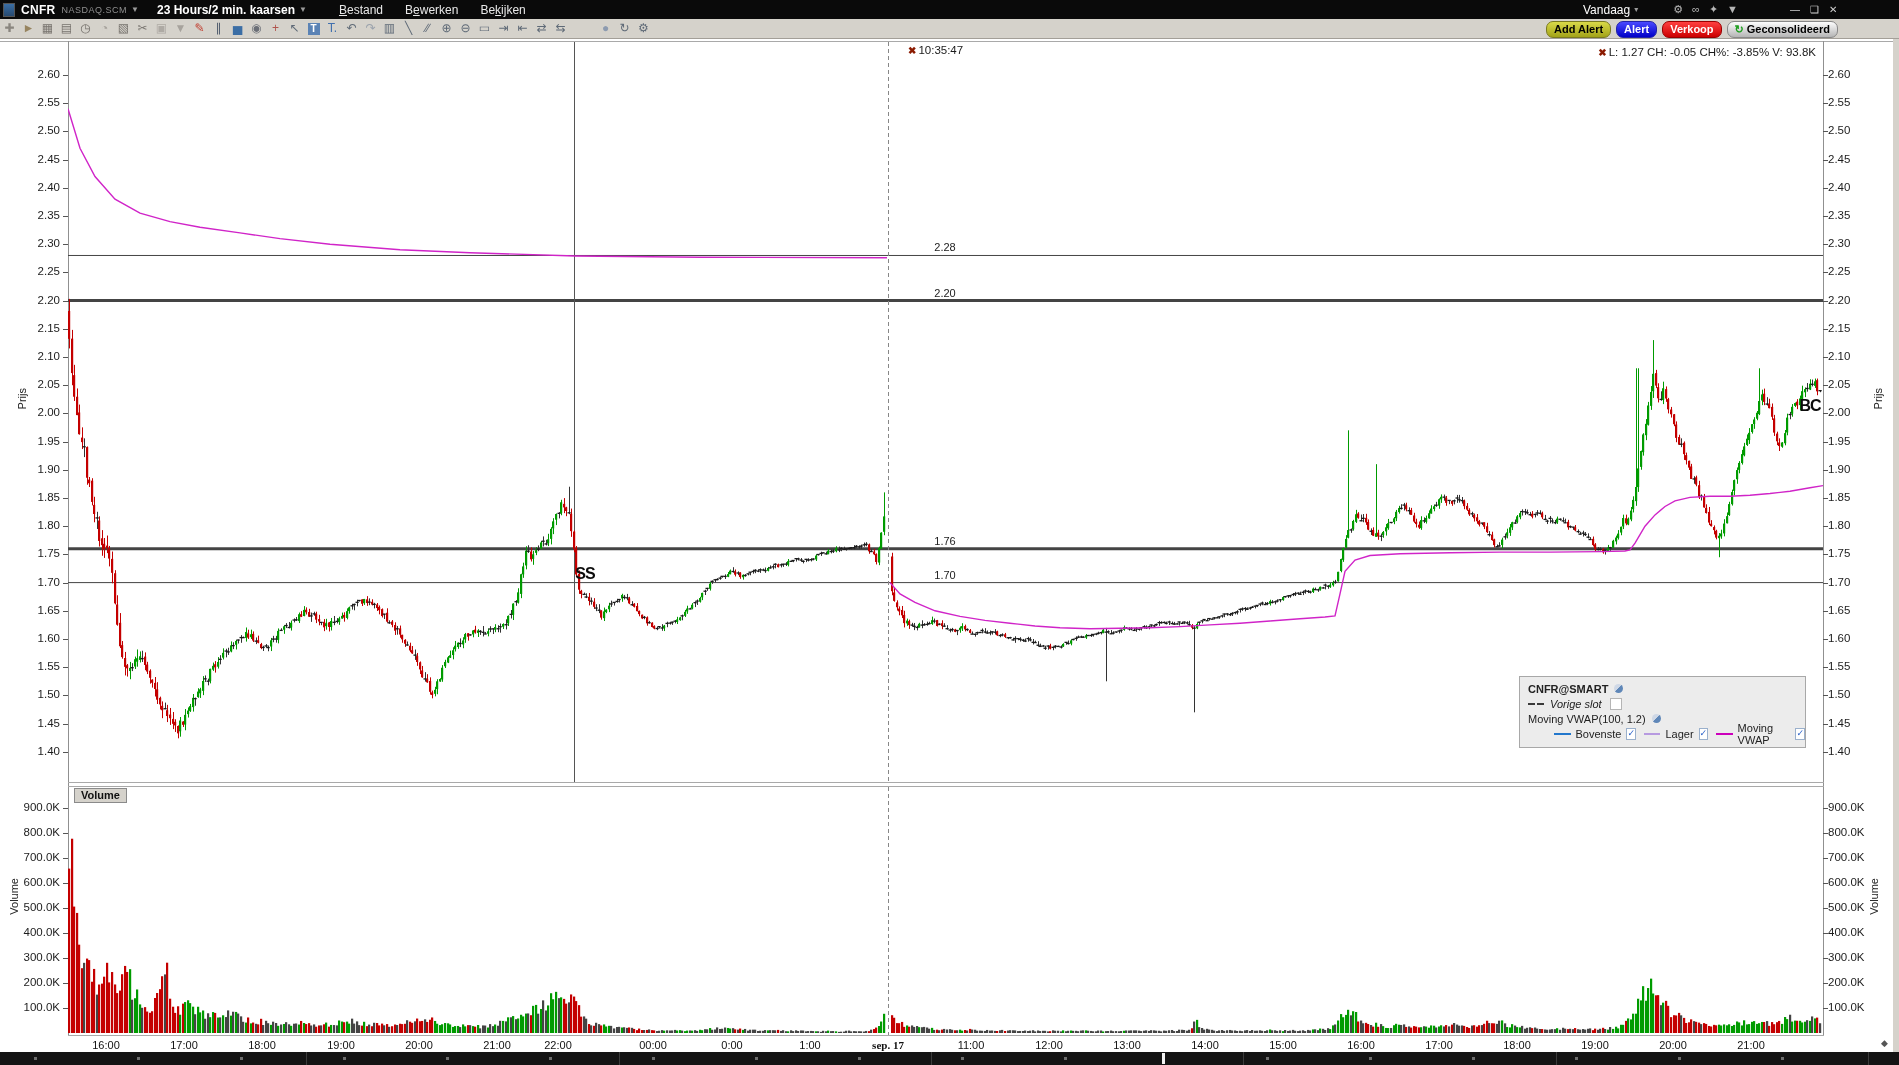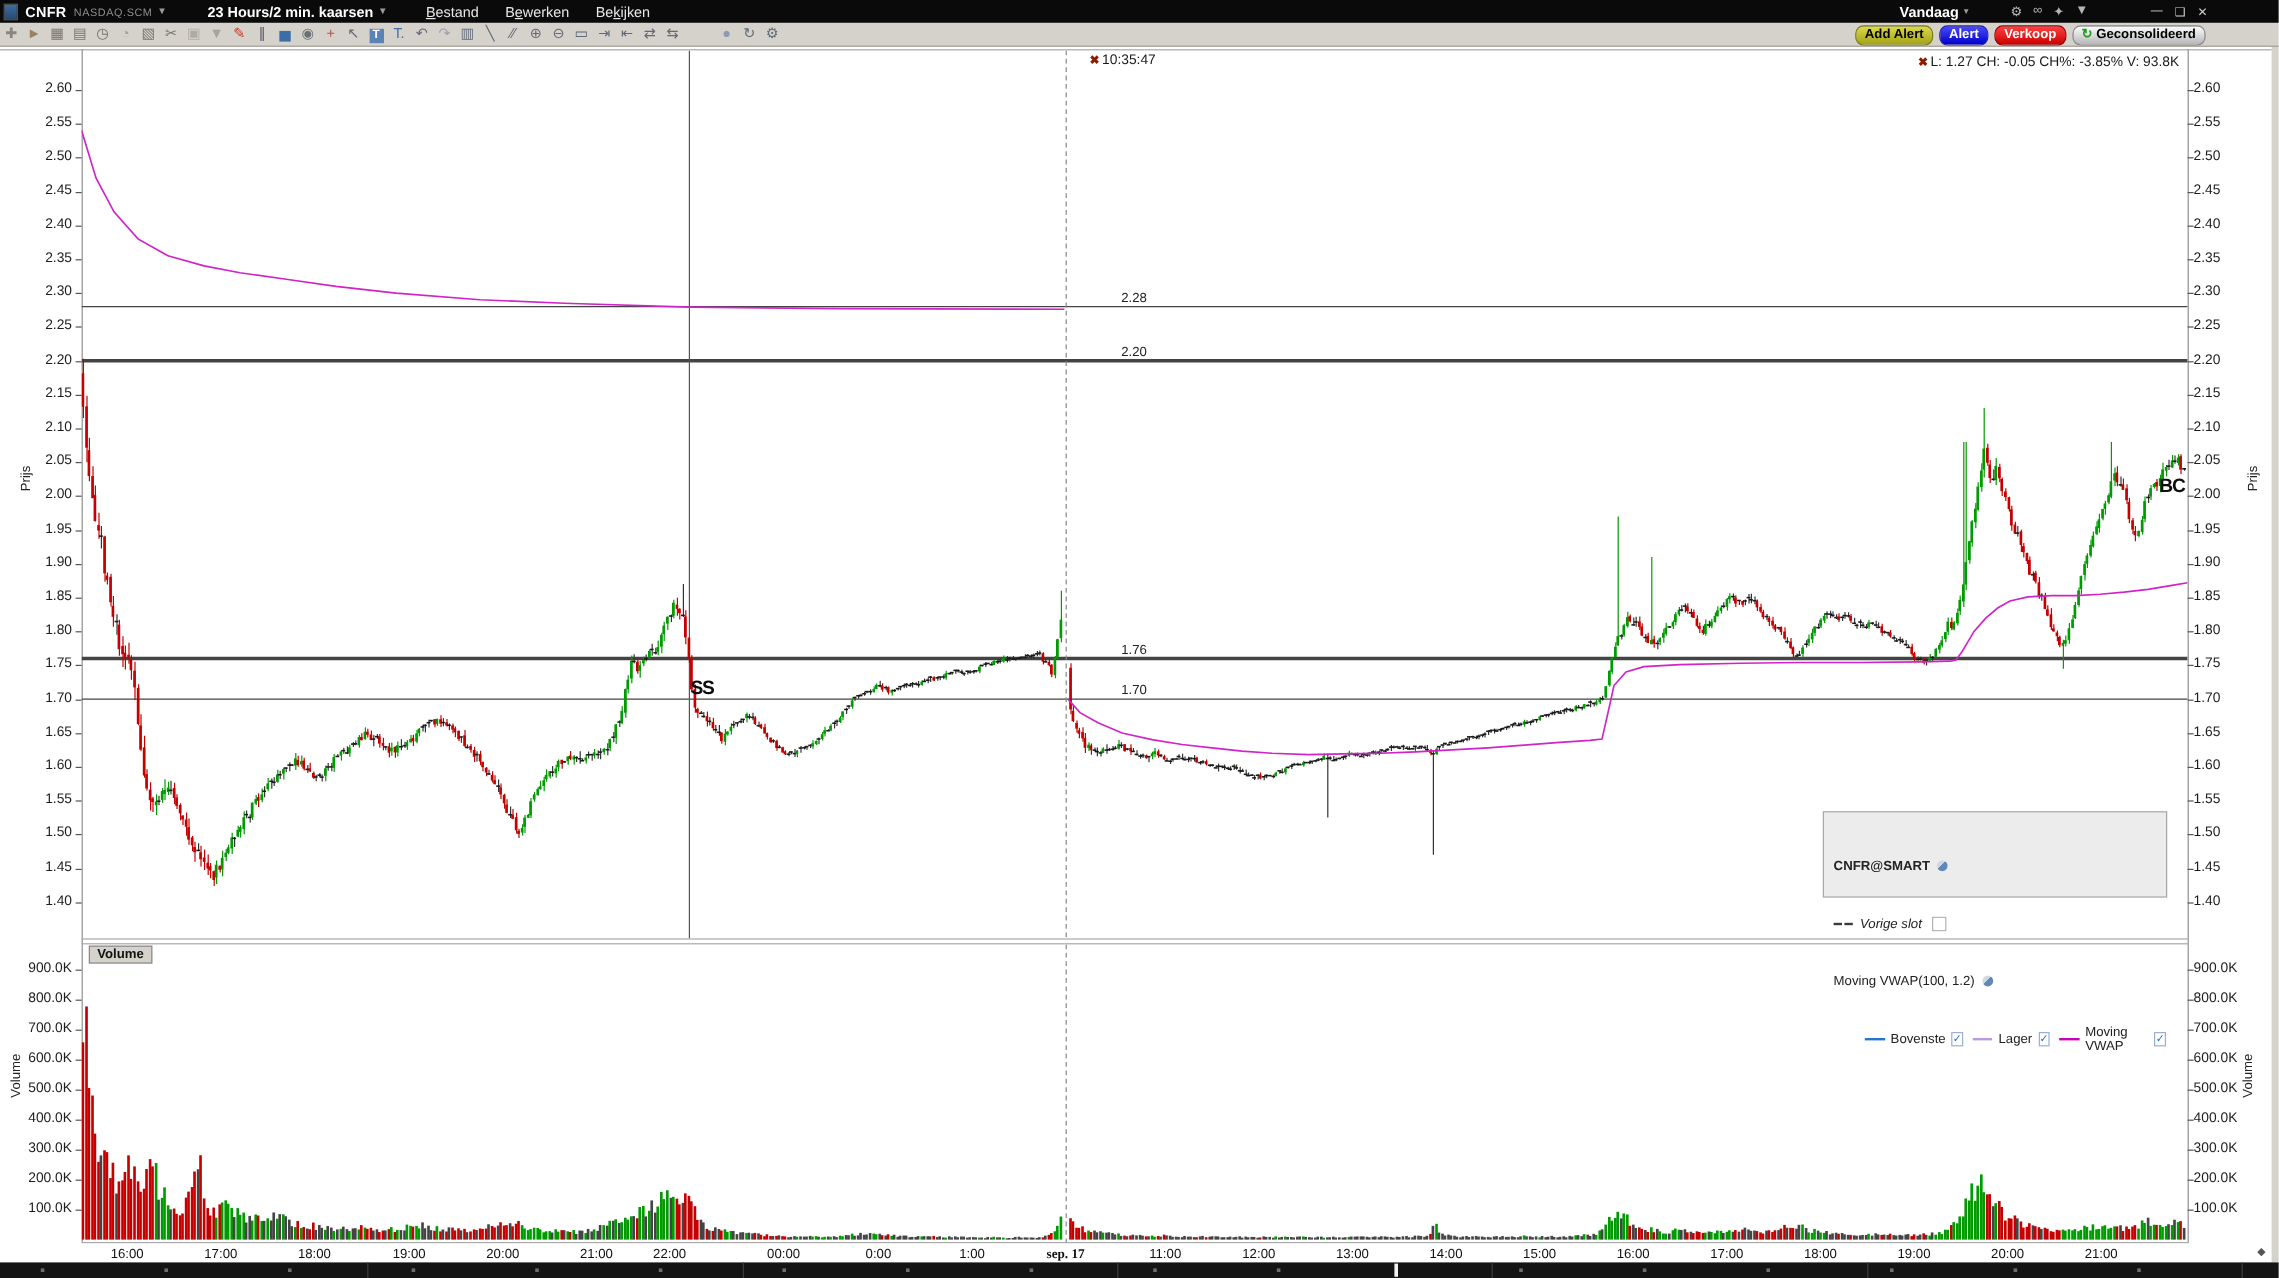--- a/index.html
+++ b/index.html
@@ -6,25 +6,25 @@
   body{width:1899px;height:1065px;position:relative;background:#fff;overflow:hidden;
        font-family:"Liberation Sans",sans-serif;-webkit-font-smoothing:antialiased;}
   
   .titlebar{position:absolute;left:0;top:0;width:1899px;height:19px;background:#0a0a0a;color:#fff;
             display:flex;align-items:center;font-size:12px;z-index:50;}
   .appicon{width:10px;height:12px;margin:0 6px 0 3px;background:linear-gradient(180deg,#3a6ea5 0%,#274a70 100%);
            border:1px solid #555;}
   .tb-sym{font-weight:bold;letter-spacing:.3px;}
   .tb-exch{color:#8f8f8f;font-size:9px;letter-spacing:.5px;margin-left:6px;}
   .tb-caret{color:#9a9a9a;font-size:8px;margin:0 10px 0 4px;}
-  .tb-period{font-weight:bold;margin-left:24px;}
+  .tb-period{font-weight:bold;margin-left:8px;}
   .tb-menu{color:#e8e8e8;margin-left:22px;cursor:default;}
   .tb-menu u{text-decoration:underline;}
   .tb-right{position:absolute;left:1583px;top:0;height:19px;display:flex;align-items:center;}
-  .tb-session{font-weight:bold;text-align:center;}
+  .tb-session{font-weight:normal;text-align:center;}
   .tb-ico{color:#b5b5b5;font-size:11px;margin-left:9px;}
   .tb-win{color:#cfcfcf;font-size:10px;margin-left:10px;}
   
   .toolbar{position:absolute;left:0;top:19px;width:1899px;height:19px;background:#d5d2cb;
            border-bottom:1px solid #a39f98;display:flex;align-items:center;z-index:40;}
   .tool{font-size:12px;line-height:17px;width:19px;text-align:center;cursor:default;}
   .tool.tgap{margin-left:26px;}
   .tool .tsq{display:inline-block;width:12px;height:12px;background:#5b83b5;color:#fff;font-size:10px;
              line-height:12px;font-weight:bold;}
   
@@ -47,21 +47,21 @@
   .timelbl.bold{font-weight:bold;}
   .annot{position:absolute;font-size:11.5px;color:#1a1a1a;white-space:nowrap;}
   .xmark{color:#8b1a00;font-weight:bold;font-size:10px;margin-right:2px;}
   .marker{position:absolute;font-weight:bold;font-size:16px;color:#0d0d0d;transform:translate(-50%,-50%);
           letter-spacing:-1px;z-index:30;padding-left:10px;}
   .voltag{position:absolute;left:74px;top:788px;background:#d5d2cb;border:1px solid #8a8a8a;
           font-size:11px;font-weight:bold;color:#111;padding:0 6px;line-height:13px;z-index:20;}
   
   .legend{position:absolute;left:1519px;top:676px;width:287px;height:72px;background:#ececec;
           border:1px solid #a8a8a8;font-size:11px;color:#222;z-index:25;padding:4px 0 0 8px;box-sizing:border-box;}
-  .lrow{display:flex;align-items:center;height:15px;margin-top:33px;}
+  .lrow{display:flex;align-items:center;height:15px;}
   .lrow.b{font-weight:bold;}
   .lglobe{display:inline-block;width:9px;height:9px;border-radius:50%;
           background:linear-gradient(135deg,#cfd8e6 45%,#5f87b8 45%);margin-left:6px;}
   .ldash{display:inline-block;width:7px;border-top:2px solid #3a3a3a;margin-right:2px;}
   .lline{display:inline-block;width:22px;border-top:2px solid #000;margin:0 5px 0 8px;}
   .lcb{display:inline-block;width:10px;height:10px;border:1px solid #9ab0cc;background:#fff;font-size:9px;
        line-height:9px;color:#2a62c9;text-align:center;margin-left:5px;}
   .lcb.empty{border-color:#b5b5b5;color:transparent;margin-left:8px;}
   
   .bottombar{position:absolute;left:0;top:1052px;width:1899px;height:13px;background:#141414;z-index:45;}

